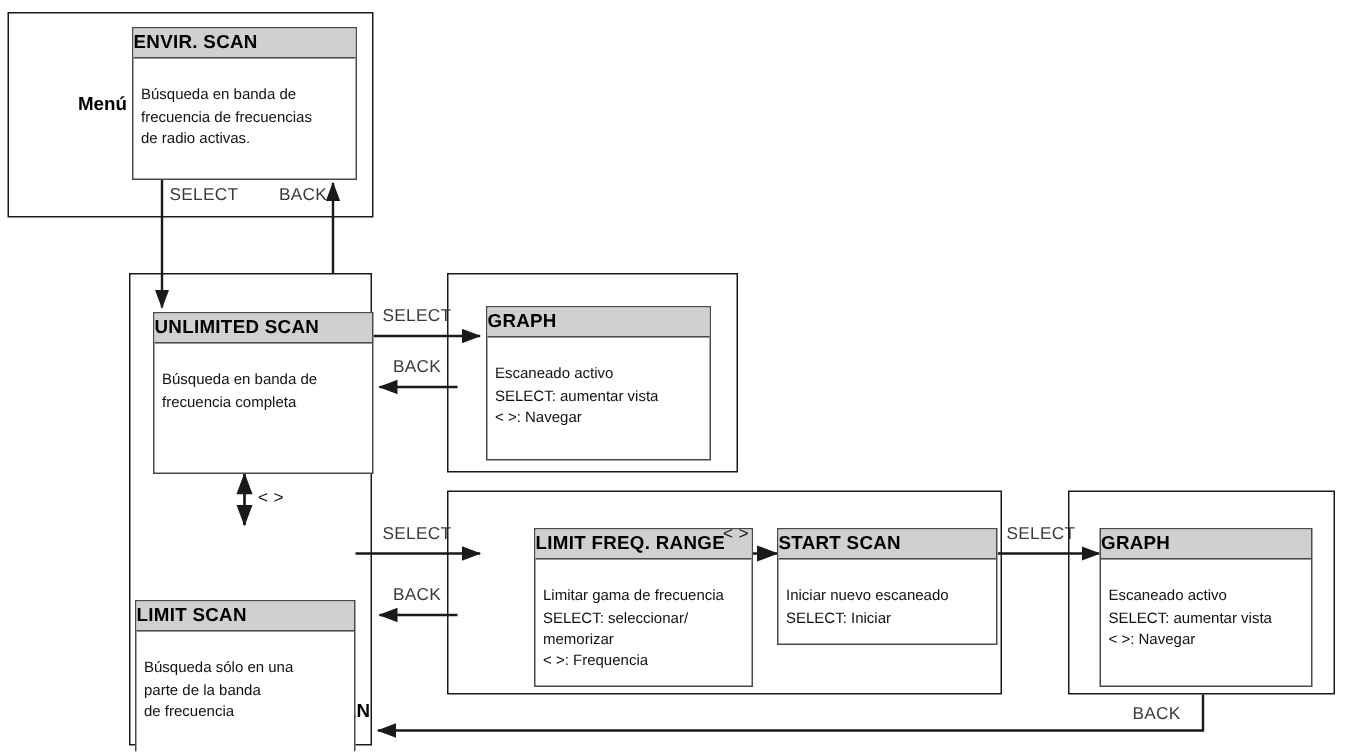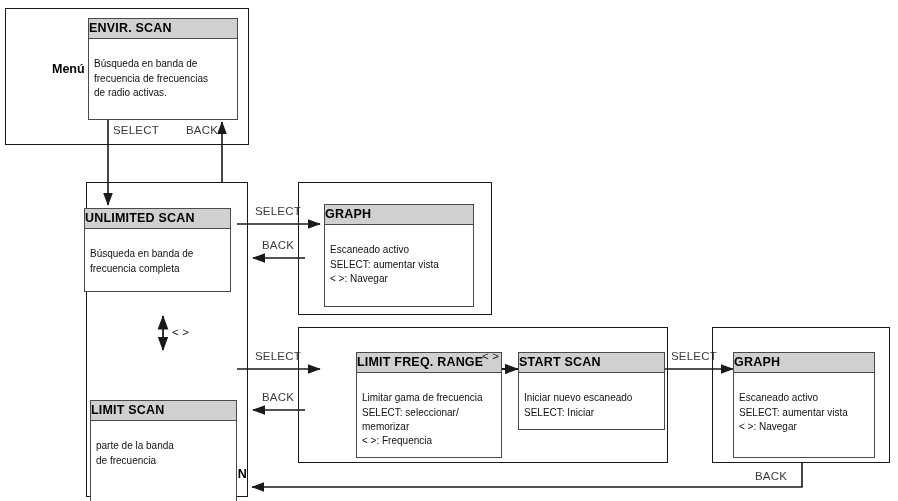--- a/index.html
+++ b/index.html
@@ -126,31 +126,32 @@
       <div>de radio activas.</div>
     </div>
   </div>
 
   <div class="edge-label" style="left:113px; top:124px;">SELECT</div>
   <div class="edge-label" style="left:186px; top:124px;">BACK</div>
 
   <div class="frame" style="left:86px; top:182px; width:162px; height:315px;"></div>
   <div class="group-label" style="left:106px; top:467px;">Menú ENVIR. SCAN</div>
 
-  <div class="card" style="left:84px; top:208px; width:147px; height:84px;">
+  <div class="card" style="left:102px; top:208px; width:147px; height:108px;">
     <div class="card-header">UNLIMITED SCAN</div>
     <div class="card-body">
       <div>Búsqueda en banda de</div>
       <div>frecuencia completa</div>
     </div>
   </div>
 
   <div class="card" style="left:90px; top:353px; width:147px; height:107px;margin-top:47px;">
     <div class="card-header">LIMIT SCAN</div>
     <div class="card-body">
+      <div>Búsqueda sólo en una</div>
       <div>parte de la banda</div>
       <div>de frecuencia</div>
     </div>
   </div>
 
   <div class="edge-label dark" style="left:172px; top:326px;">&lt; &gt;</div>
 
   <div class="frame" style="left:298px; top:182px; width:194px; height:133px;"></div>
 
   <div class="card" style="left:324px; top:204px; width:150px; height:103px;">

